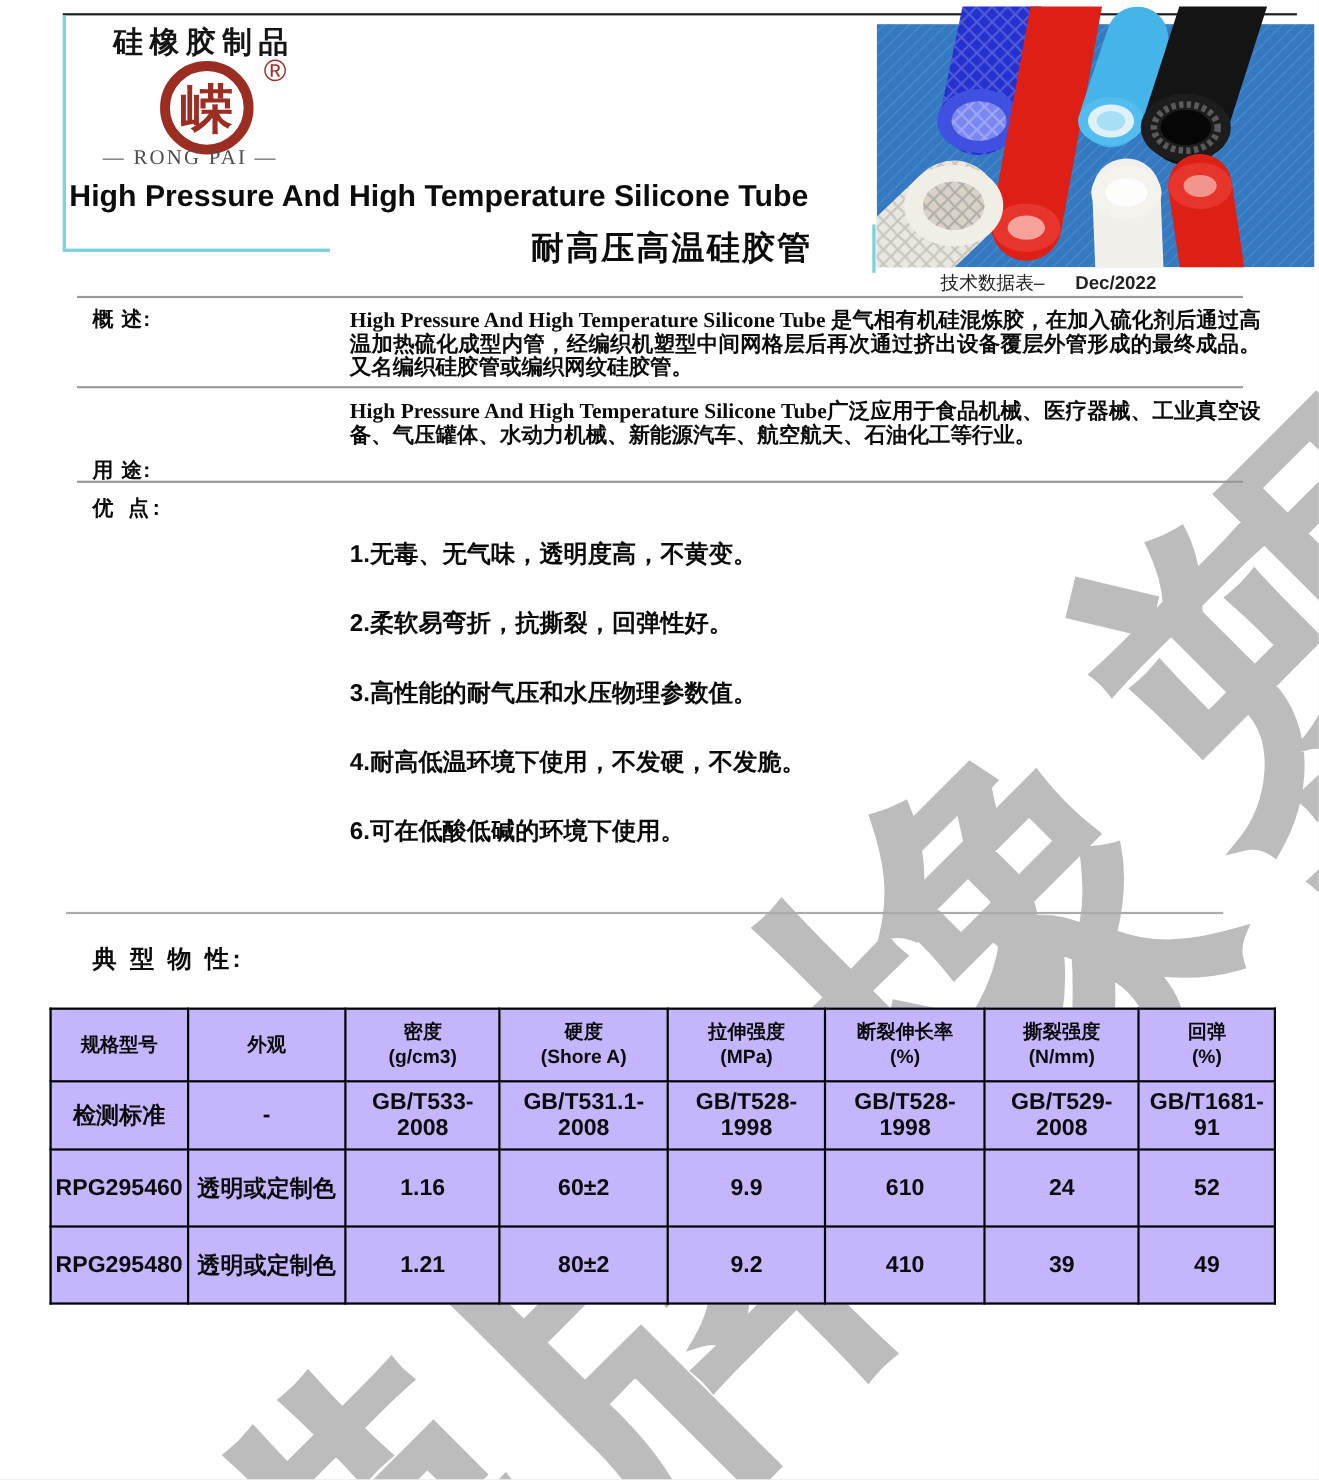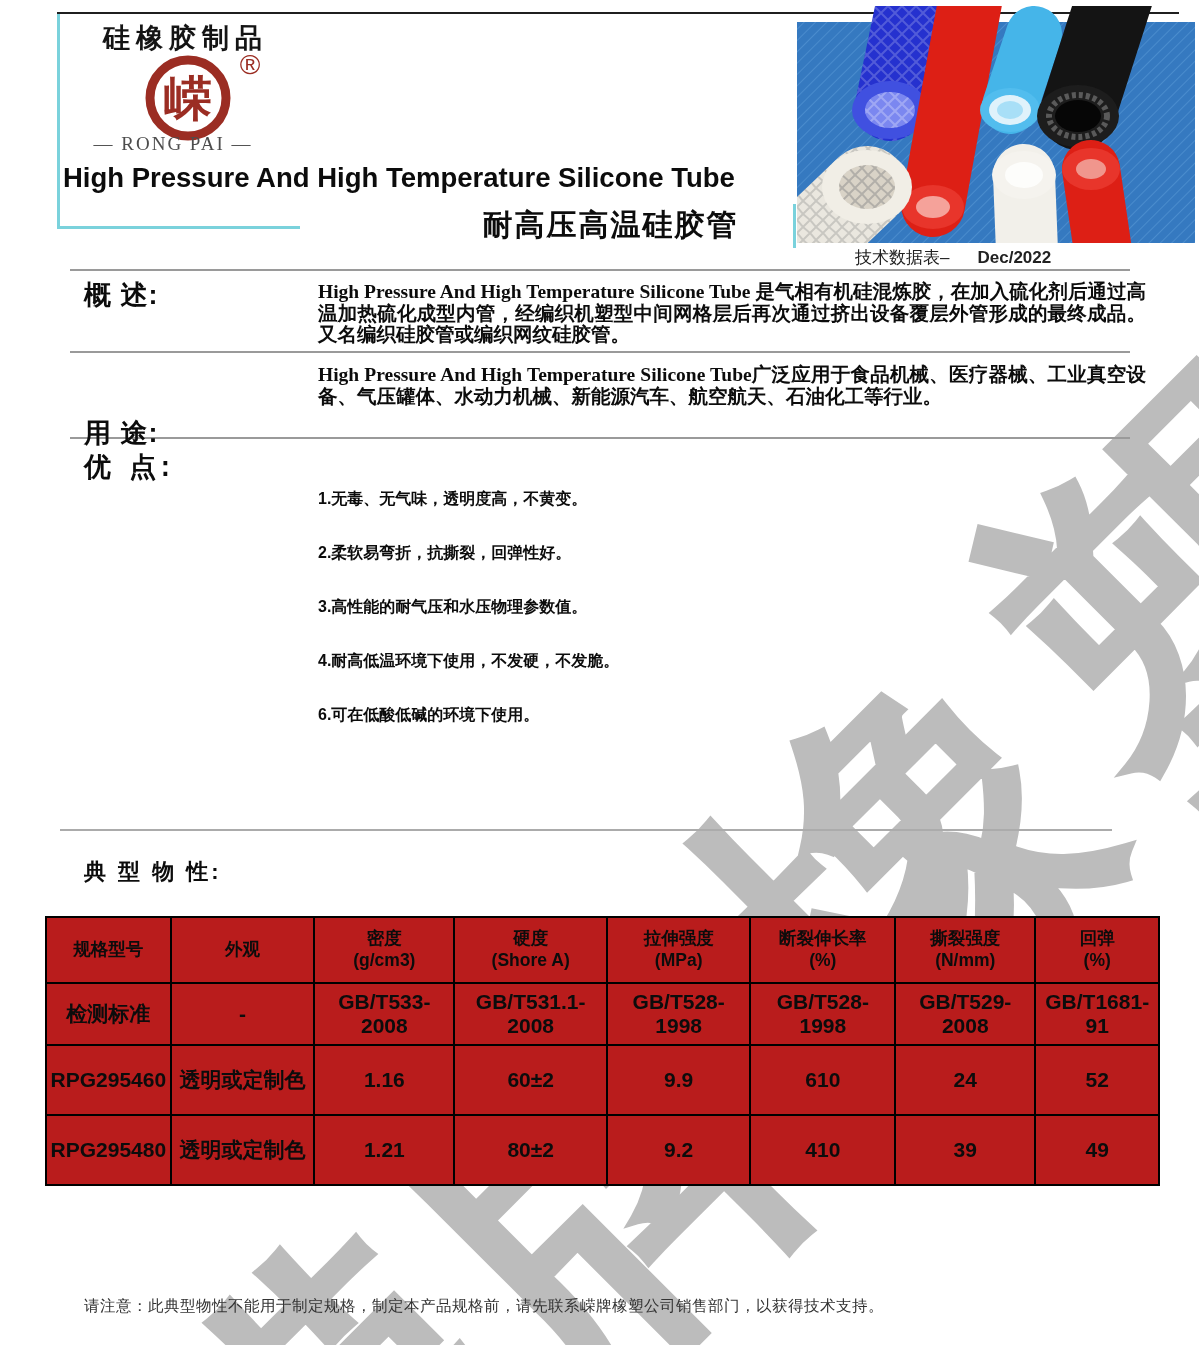--- a/index.html
+++ b/index.html
@@ -31,38 +31,38 @@
   .title-cn   { left: 438px; top: 205px; width: 345px; text-align: center; font-size: 30px;
                 font-weight: 700; letter-spacing: 2px; color:#0c0c0c; }
   .photo      { left: 797px; top: 6px; width: 398px; height: 237px; z-index: 3; }
   .datasheet-line { left: 855px; top: 246px; font-size: 17px; color: #222; z-index: 3; }
   .datasheet-line b { font-weight: 700; padding-left: 28px; }
   .rule { height: 2px; background: #9a9a9a; }
   .rule1 { left: 70px; top: 269px; width: 1060px; }
   .rule2 { left: 70px; top: 351px; width: 1060px; }
   .rule3 { left: 70px; top: 437px; width: 1060px; }
   .rule4 { left: 60px; top: 829px; width: 1052px; background: #ababab; }
-  .sec-label { font-size: 27px; font-weight: 700; letter-spacing: 1px; color: #0c0c0c; z-index: 3; }
+  .sec-label { font-size: 19px; font-weight: 700; letter-spacing: 1px; color: #0c0c0c; z-index: 3; }
   .lbl-overview { left: 84px; top: 277px; }
   .lbl-usage    { left: 84px; top: 383px; margin-top: 32px; }
   .lbl-adv      { left: 84px; top: 449px; font-family: Liberation Mono, monospace; }
   .lbl-props    { left: 84px; top: 857px; font-size: 22px; letter-spacing: 3px; }
   .para {
     width: 828px; left: 318px; z-index: 3;
     font-family: "Liberation Serif", serif; font-weight: 700;
     font-size: 19.5px; line-height: 21.5px; text-align: justify; color: #0c0c0c;
   }
   .para-overview { top: 281px; }
   .para-usage    { top: 364px; }
   .adv-list { left: 318px; top: 489px; width: 700px; list-style: none; z-index: 3; }
-  .adv-list li { font-size: 16px; font-weight: 700; color: #0c0c0c; margin-bottom: 33px;
+  .adv-list li { font-size: 22px; font-weight: 700; color: #0c0c0c; margin-bottom: 33px;
                  font-family: "Liberation Sans", sans-serif; }
   
   .props-table-wrap { left: 45px; top: 916px; width: 1115px; z-index: 3; background: #fff; }
-  table.props { width: 100%; border-collapse: collapse; table-layout: fixed; background: #b91c1c;
+  table.props { width: 100%; border-collapse: collapse; table-layout: fixed; background: #c4b5fd;
                 text-align: center; color: #0c0c0c; }
   table.props td, table.props th { border: 2px solid #000; font-weight: 700; padding: 2px; overflow: hidden; }
   table.props th { font-size: 17.5px; line-height: 1.25; }
   table.props td { font-size: 21px; }
   tr.hdr  { height: 66px; }
   tr.std  { height: 62px; }
   tr.data { height: 70px; }
   .unit { font-weight: 700; }
   
   .footer-note { left: 84px; top: 1296px; width: 1060px; font-size: 15.5px; color: #333;
@@ -236,15 +236,14 @@
         <td>80±2</td>
         <td>9.2</td>
         <td>410</td>
         <td>39</td>
         <td>49</td>
       </tr>
     </tbody>
       </table>
   </div>
 
-  <div class="z footer-note">请注意：此典型物性不能用于制定规格，制定本产品规格前，请先联系嵘牌橡塑公司销售部门，以获得技术支持。</div>
 
 </div>
 
 </body></html>

